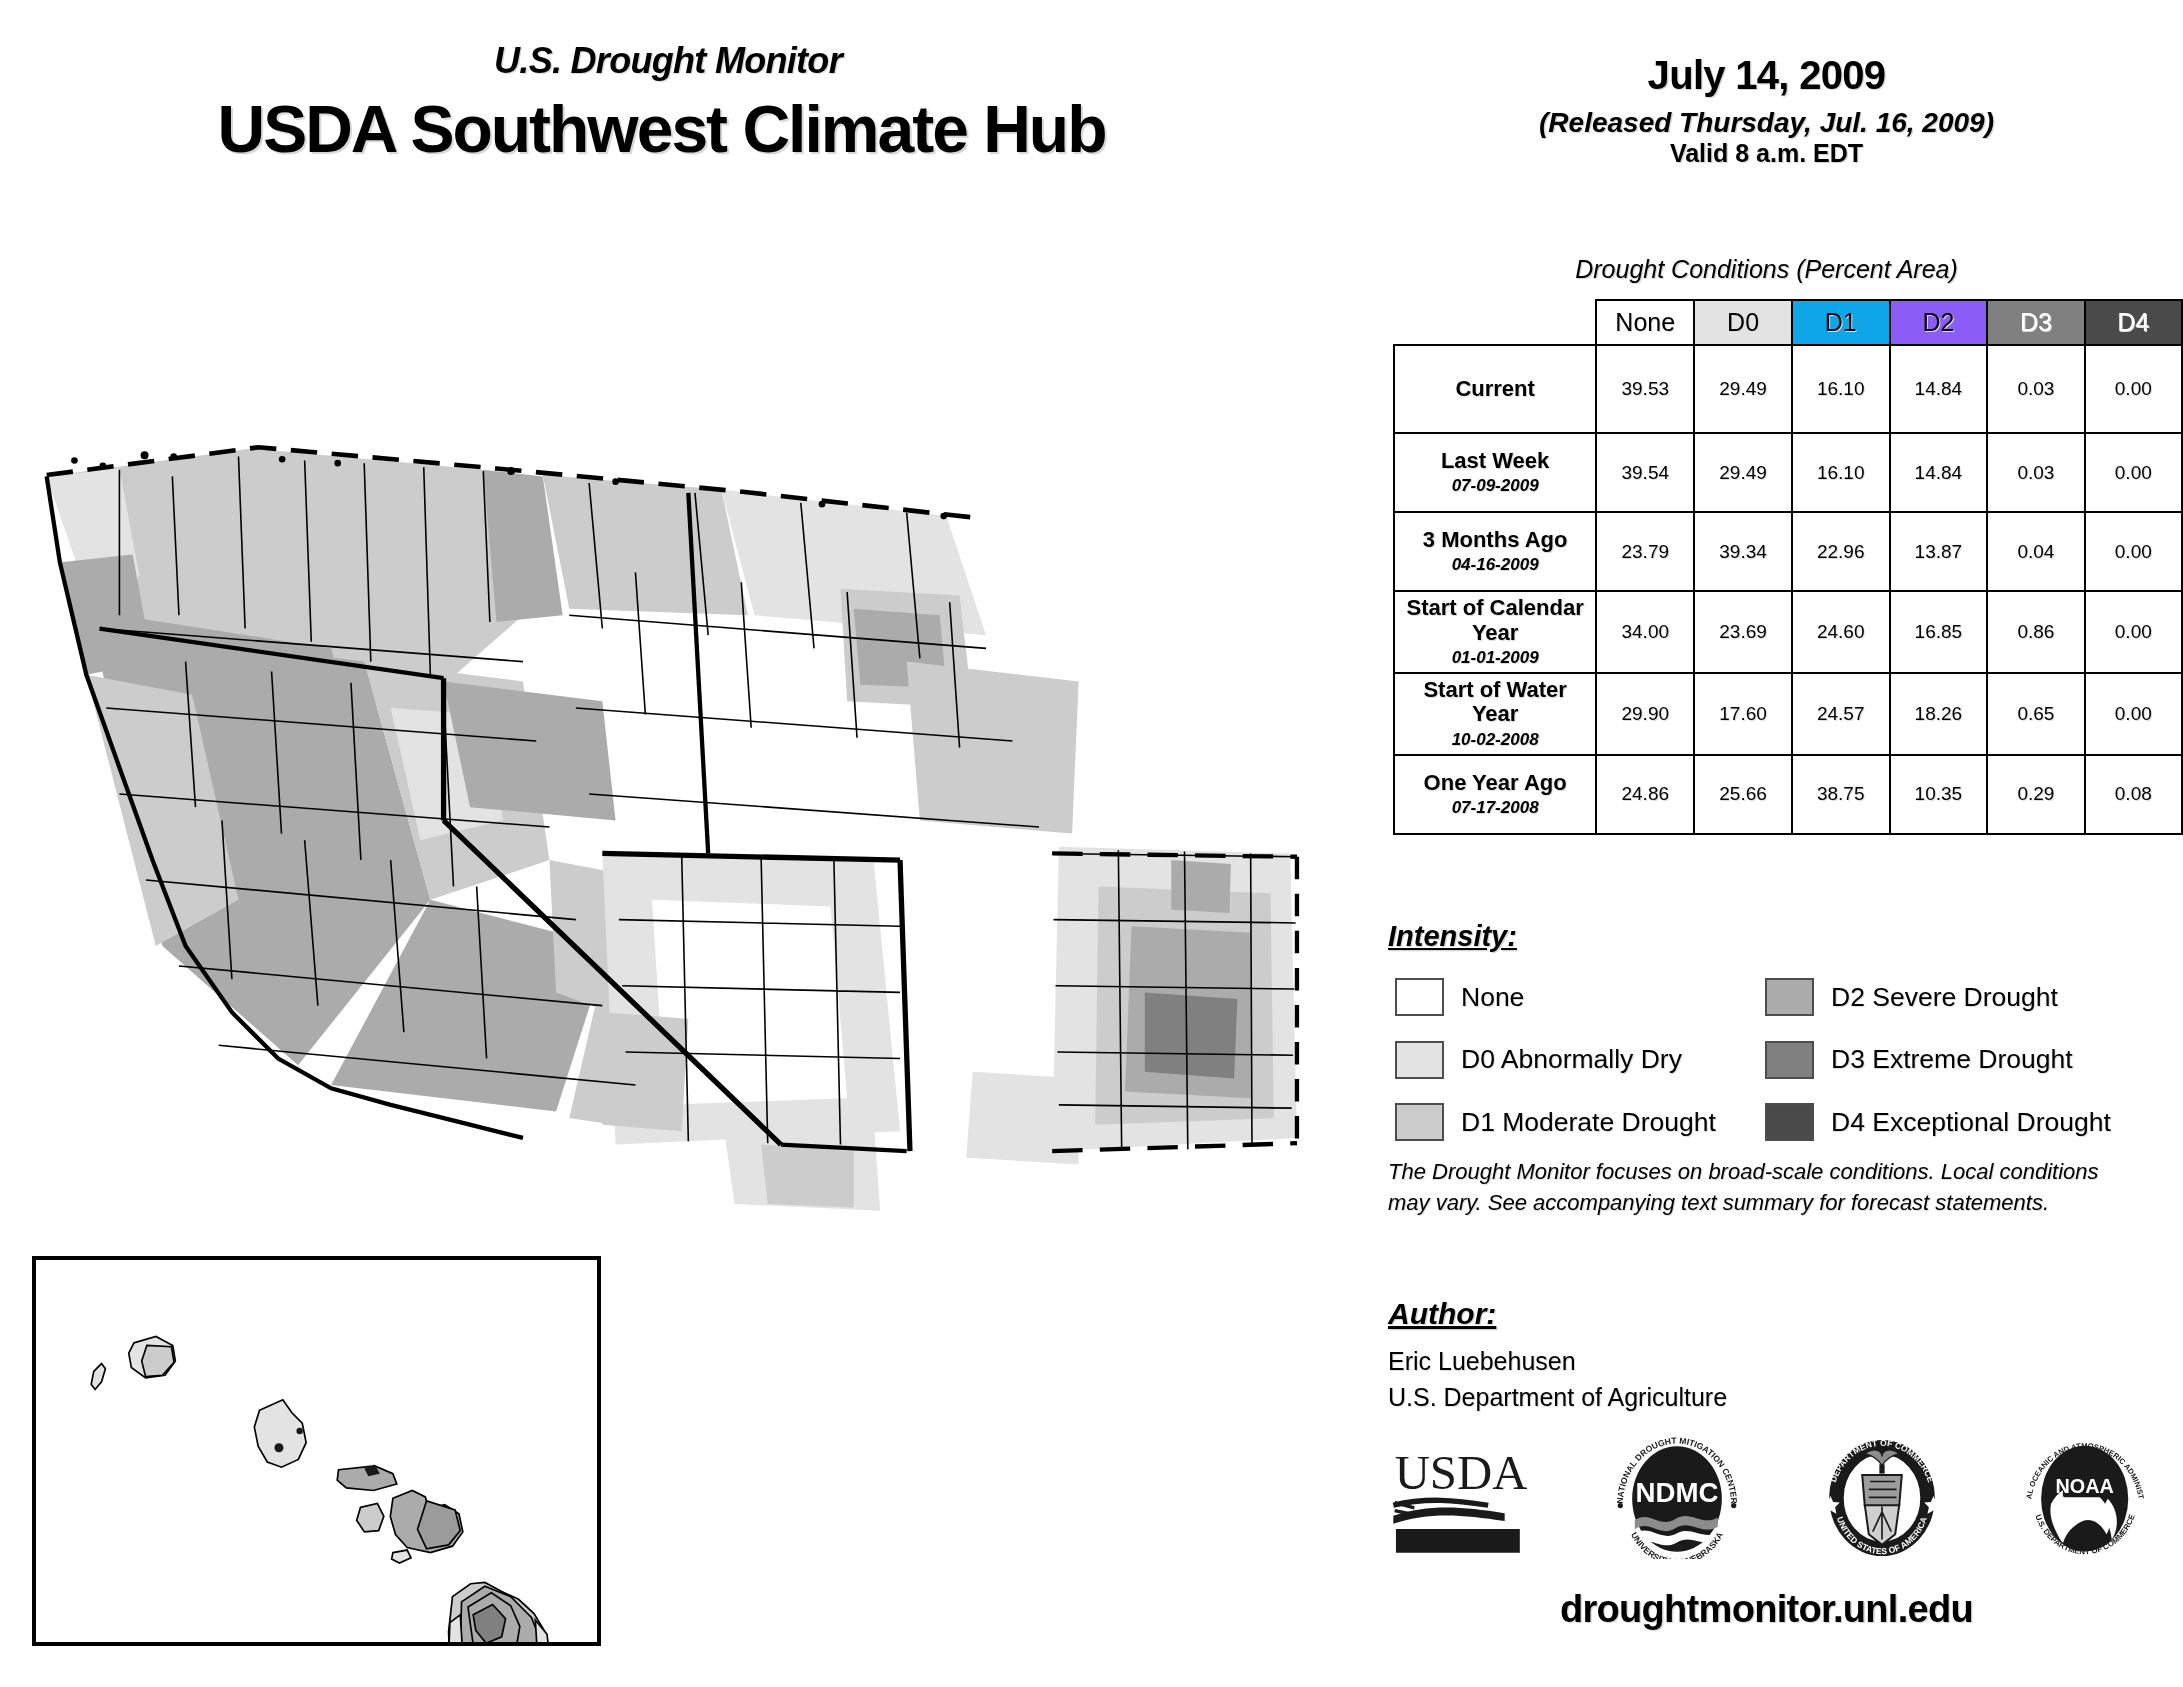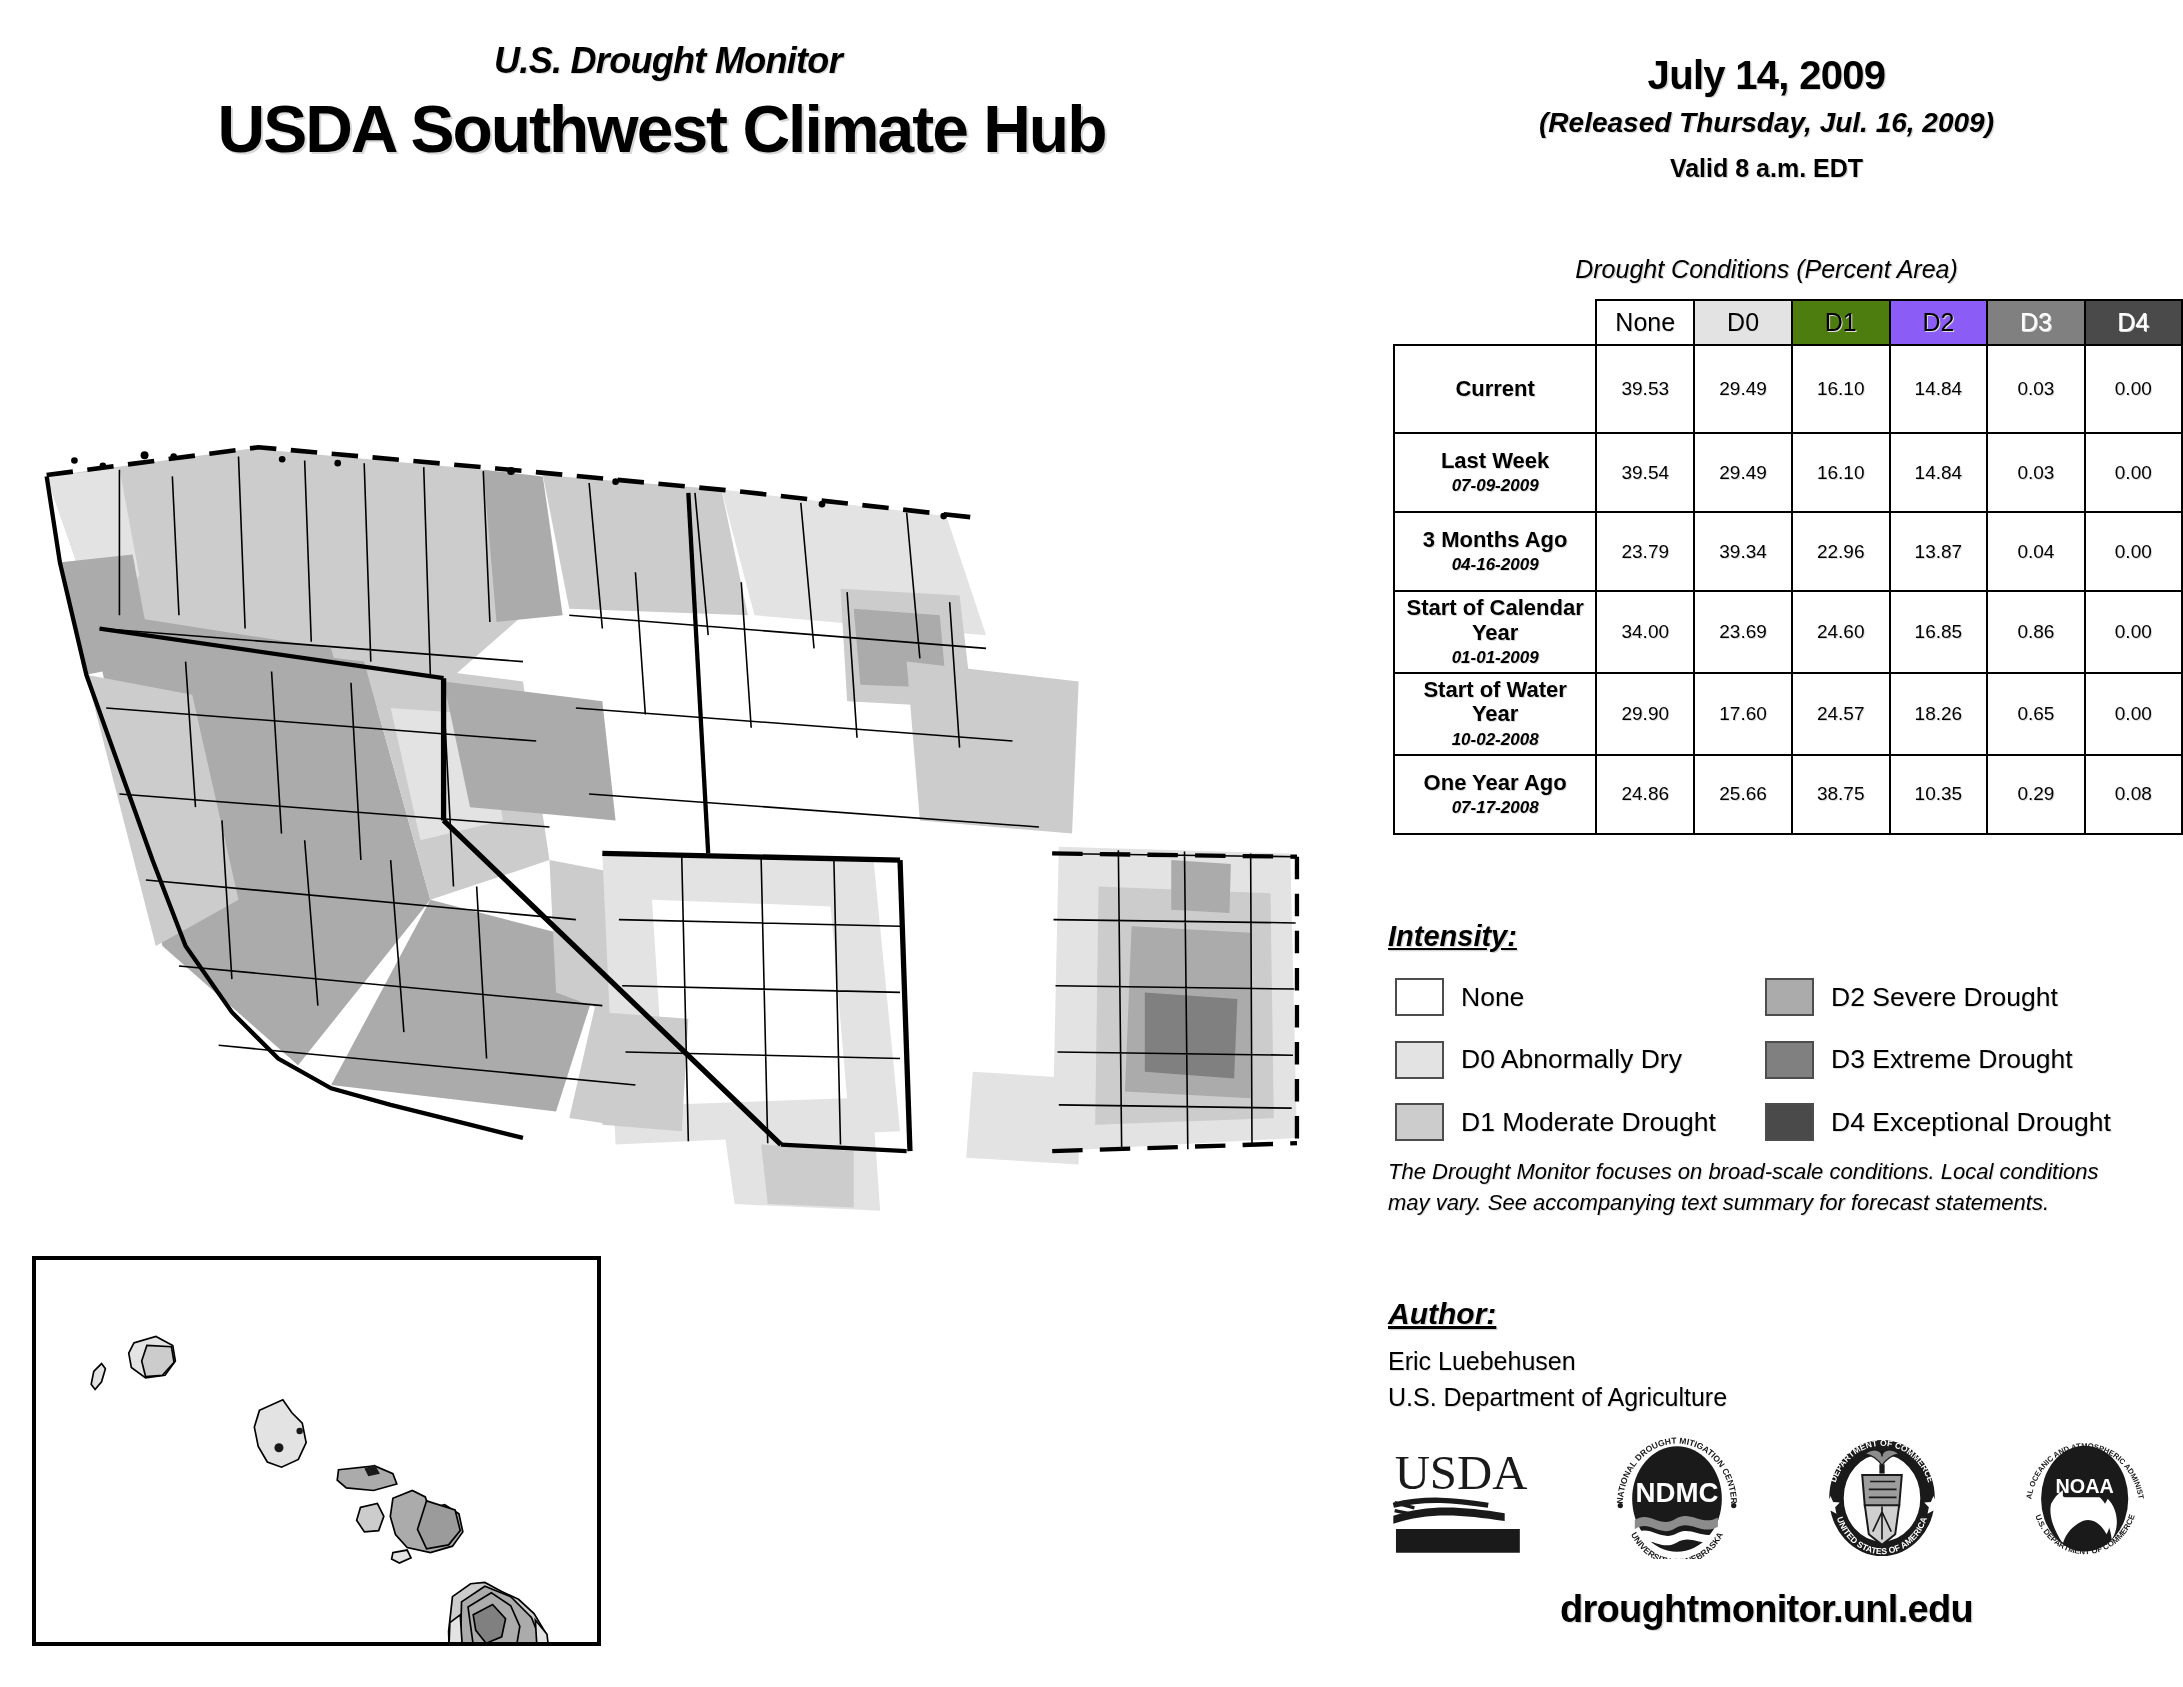--- a/index.html
+++ b/index.html
@@ -10,21 +10,21 @@
   #header-left{position:absolute;left:0;top:40px;width:1323px;text-align:center;}
   #dm-suptitle{font-size:36px;font-style:italic;font-weight:bold;letter-spacing:-0.7px;
                text-shadow:1.3px 1.3px 0 #d8d8d8;padding-left:13px;}
   #hub-title{font-size:66px;font-weight:bold;letter-spacing:-2px;margin-top:9.3px;
              text-shadow:2px 2px 0 #d8d8d8;}
 
   #header-right{position:absolute;left:1376px;top:53px;width:781px;text-align:center;}
   #issue-date{font-size:40px;font-weight:bold;letter-spacing:-0.7px;text-shadow:1.3px 1.3px 0 #d4d4d4;}
   #release-date{font-size:28px;font-weight:bold;font-style:italic;margin-top:9.3px;
                 text-shadow:1.3px 1.3px 0 #d4d4d4;}
-  #valid-time{font-size:25px;font-weight:bold;margin-top:15px;text-shadow:1.3px 1.3px 0 #d4d4d4;}
+  #valid-time{font-size:25px;font-weight:bold;margin-top:0;text-shadow:1.3px 1.3px 0 #d4d4d4;}
 
   
   #table-caption{position:absolute;left:1376px;top:255px;width:781px;text-align:center;
                  font-size:25px;font-style:italic;text-shadow:1.3px 1.3px 0 #d4d4d4;}
   #dc-table{position:absolute;left:1393px;top:299px;border-collapse:collapse;
             table-layout:fixed;}
   #dc-table td,#dc-table th{border:2px solid #000;text-align:center;vertical-align:middle;}
   #dc-table thead th{height:41px;font-size:25px;font-weight:normal;}
   #dc-table thead th.corner{border:none;}
   .rowlab{width:198px;padding:4px 2.6px;}
@@ -82,21 +82,21 @@
 </div>
 
 <div id="table-caption">Drought Conditions (Percent Area)</div>
 
 <table id="dc-table">
   <thead>
     <tr>
       <th class="corner"></th>
       <th class="val" style="background:#ffffff;color:#000">None</th>
       <th class="val" style="background:#e3e3e3;color:#000">D0</th>
-      <th class="val" style="background:#4d7c0f;color:#000">D1</th>
+      <th class="val" style="background:#0ea5e9;color:#000">D1</th>
       <th class="val" style="background:#8b5cf6;color:#000">D2</th>
       <th class="val" style="background:#808080;color:#ffffff">D3</th>
       <th class="val" style="background:#4a4a4a;color:#fff">D4</th>
     </tr>
   </thead>
   <tbody>
     <tr class="r-current">
       <td class="rowlab">
         <span class="nm">Current</span>
       </td>

